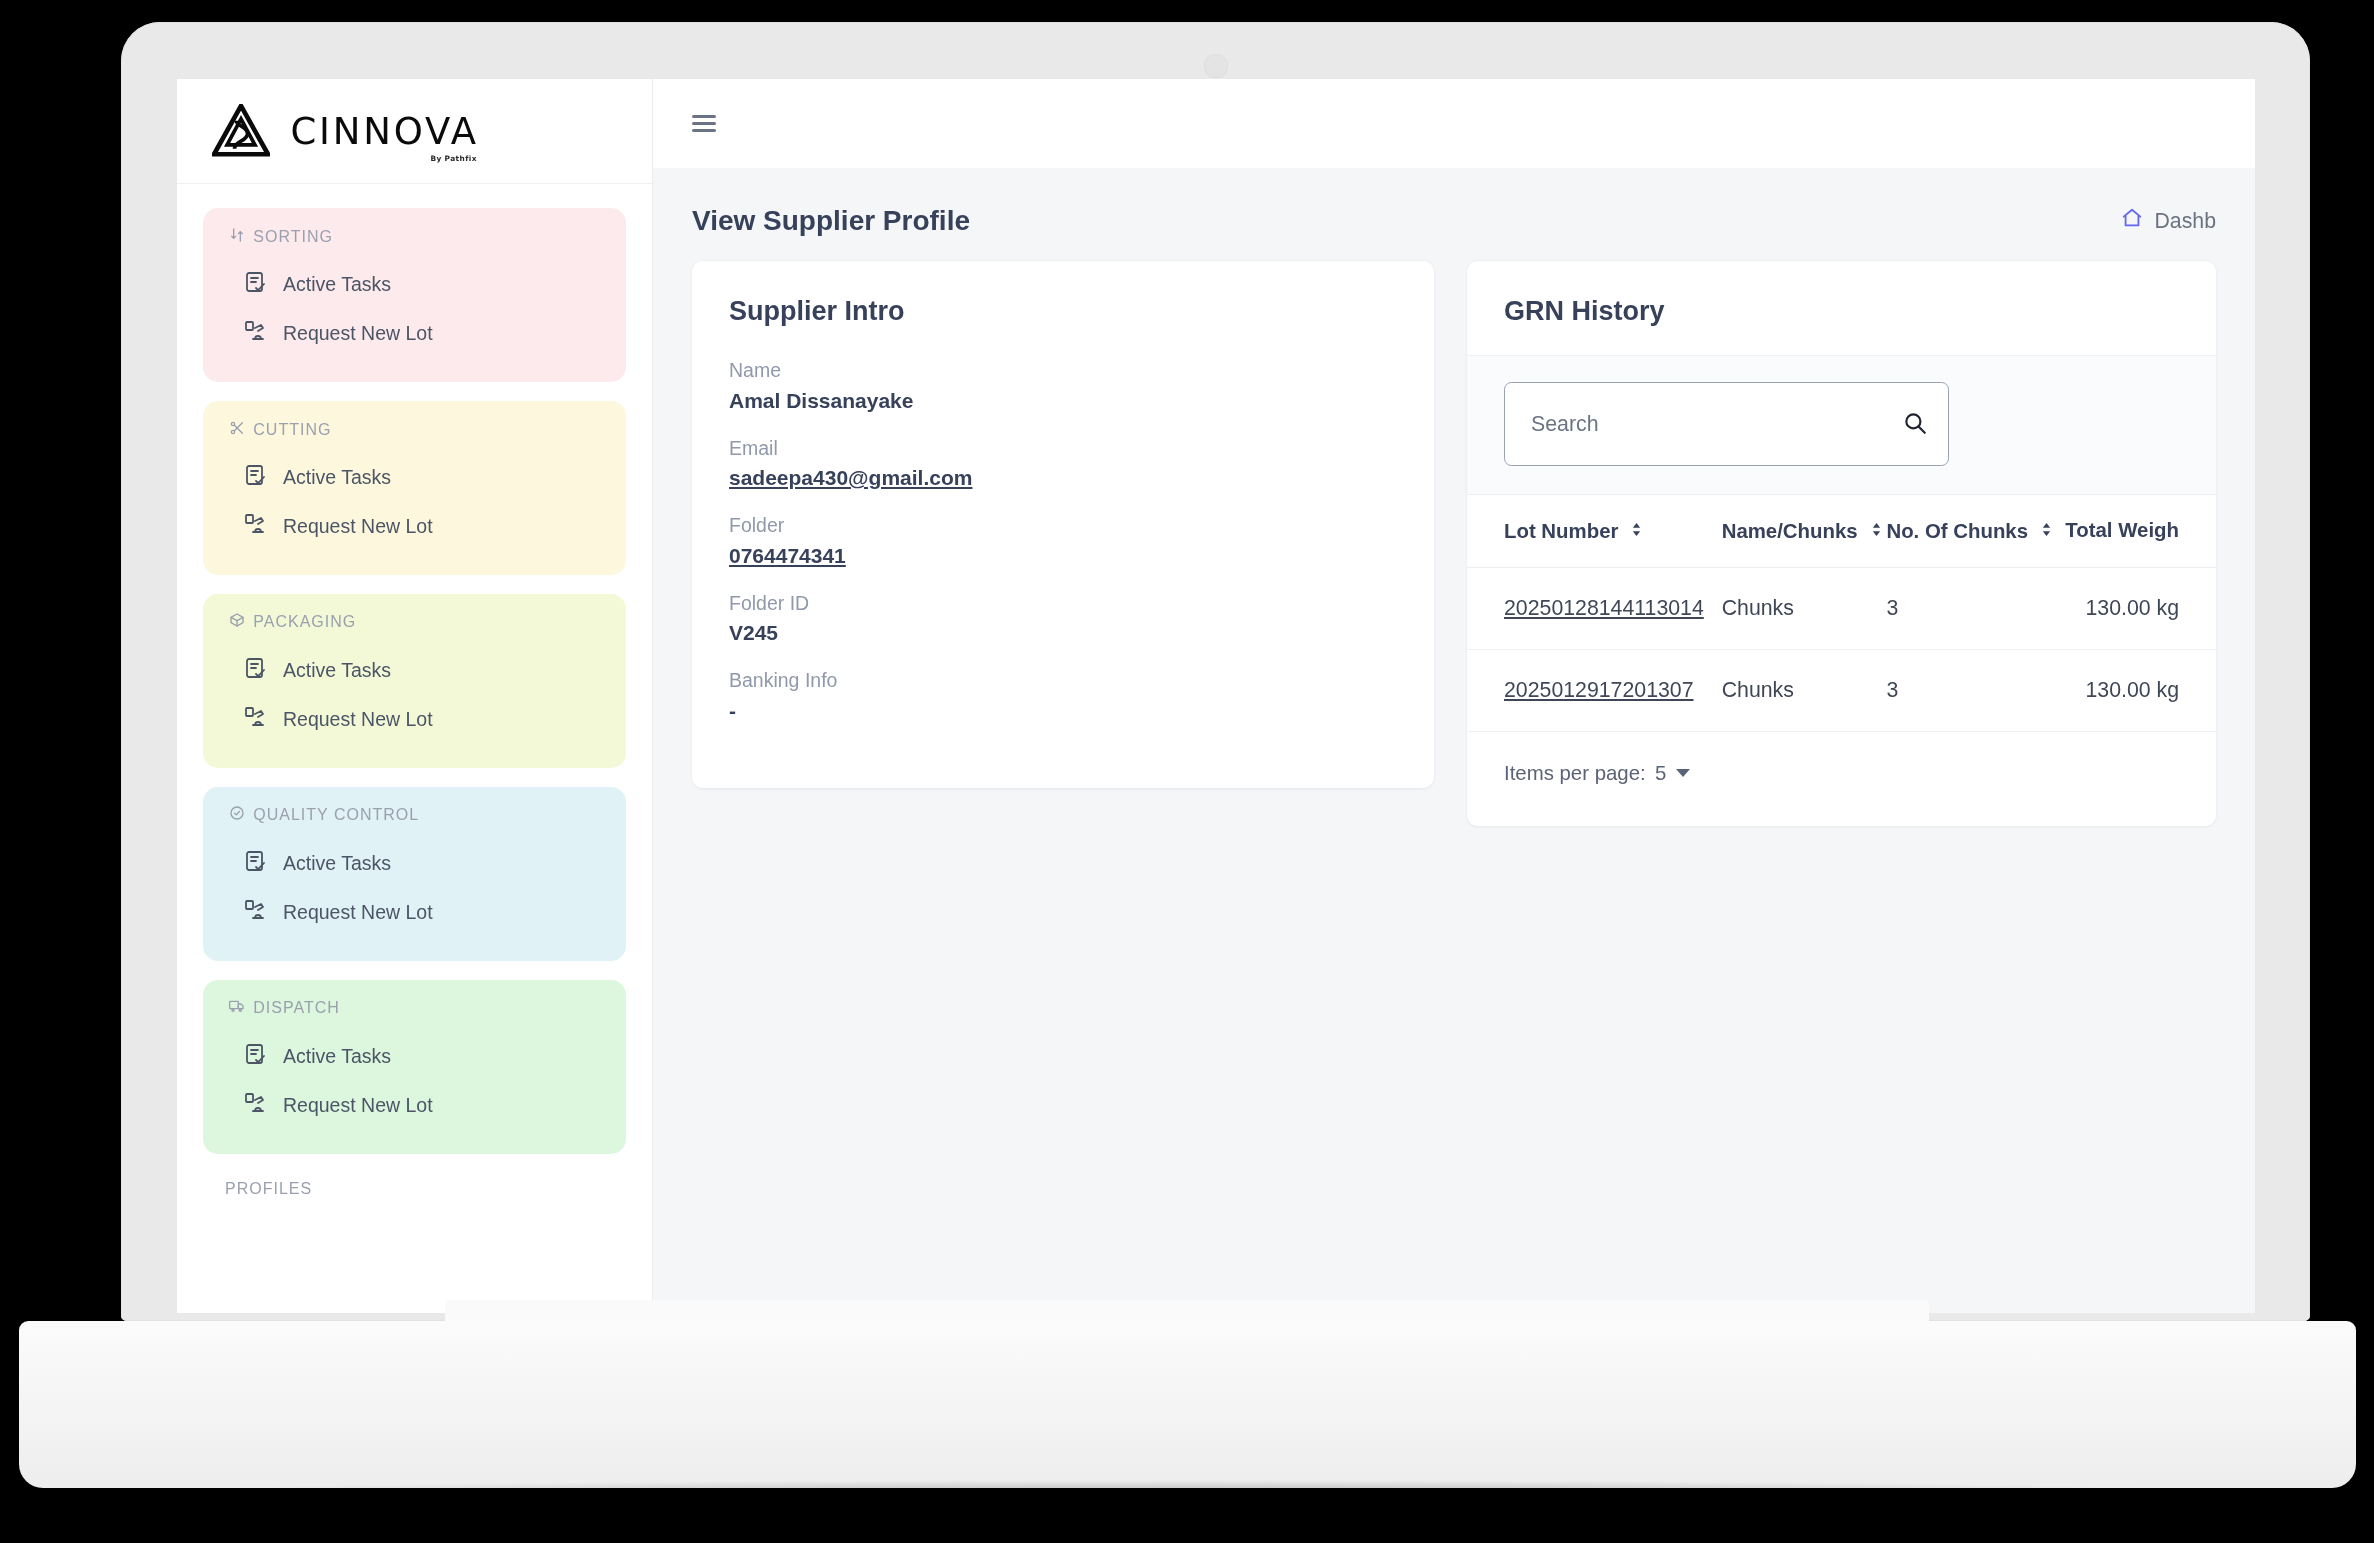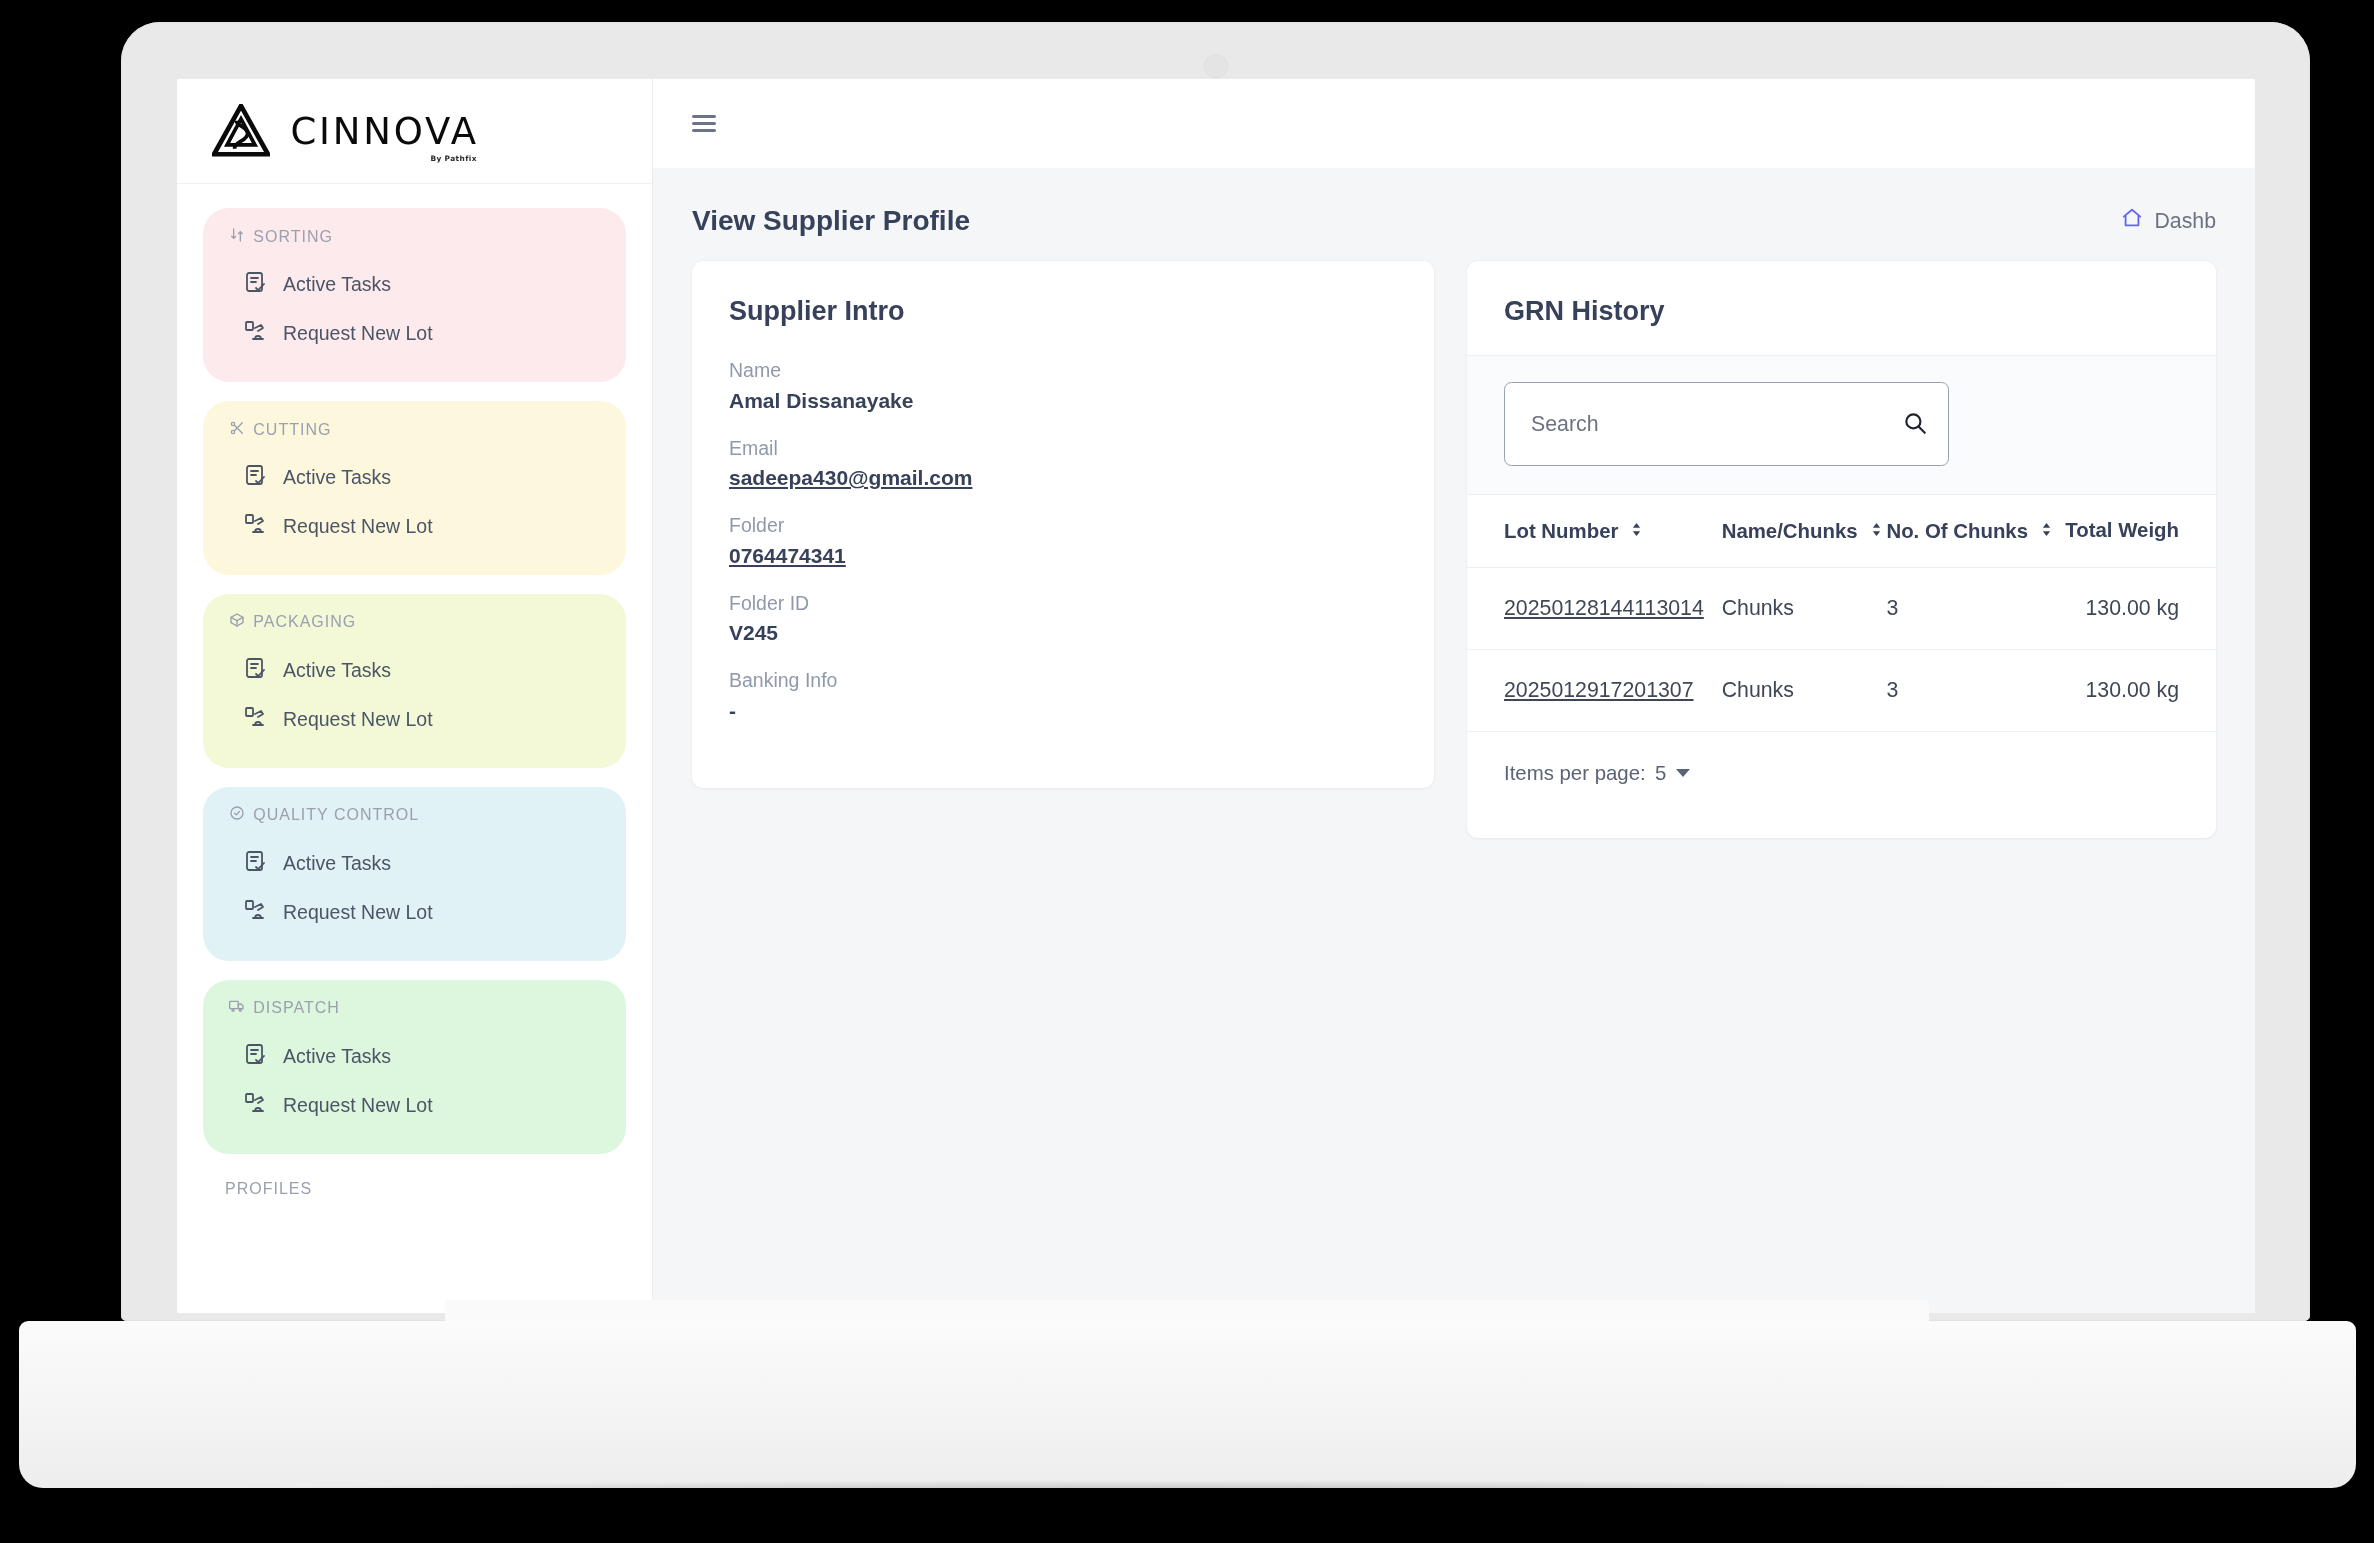--- a/index.html
+++ b/index.html
@@ -52,21 +52,21 @@
   .brand-word{
     font-size:37px;letter-spacing:2.8px;font-weight:400;color:#0a0a0a;
     font-family:"DejaVu Sans",sans-serif;position:relative;
   }
   .brand-sub{
     position:absolute;right:1.9px;bottom:-10.2px;font-size:7.4px;letter-spacing:0.4px;
     color:#2a2a2a;font-weight:700;
   }
 
   #nav{padding:24px 26px 9.3px 26px;flex:1;overflow:hidden;}
-  .nav-group{border-radius:26px;padding:18.6px 0 24px 0;margin-bottom:18.6px;}
+  .nav-group{border-radius:15px;padding:18.6px 0 24px 0;margin-bottom:18.6px;}
   .group-head{
     display:flex;align-items:center;gap:8.3px;
     padding:0 0 0 26px;margin-bottom:13px;
     font-size:16px;letter-spacing:1px;color:#9aa0ae;font-weight:500;
   }
   .group-head svg{flex:0 0 auto;}
   .nav-item{
     display:flex;align-items:center;gap:15px;
     padding:10.2px 0 10.2px 41px;cursor:pointer;
     font-size:19.5px;color:#4c5566;font-weight:400;
@@ -95,21 +95,21 @@
   #cards{display:flex;gap:33px;padding:0 39px 39px 39px;align-items:flex-start;}
 
   .card{background:#fff;border-radius:11px;box-shadow:0 0.9px 2.8px rgba(16,24,40,.07);}
   #supplier-card{width:668px;flex:0 0 668px;padding:35px 37px 41px 37px;}
   .card-title{font-size:27px;font-weight:700;color:#37415a;margin:0 0 32px 0;}
   .field{margin-bottom:24px;}
   .field-label{font-size:19.5px;color:#9099ab;margin-bottom:6.5px;}
   .field-value{font-size:21px;font-weight:700;color:#37415a;}
   .field-value.link{text-decoration:underline;}
 
-  #grn-card{flex:1;min-width:0;padding:35px 0 16px 0;}
+  #grn-card{flex:1;min-width:0;padding:35px 0 4px 0;}
   #grn-card .card-title{padding:0 37px;margin-bottom:28px;}
   #search-zone{background:#fafbfc;border-top:0.9px solid #eef0f3;padding:26px 37px 28px 37px;}
   #search-box{
     width:399px;height:82px;border:0.9px solid #9aa1ae;border-radius:7.4px;
     display:flex;align-items:center;padding:0 20.4px 0 24px;background:#fff;justify-content:space-between;
   }
   #search-box input{
     flex:1;border:0;outline:0;background:transparent;
     font-size:21.3px;color:#37415a;font-family:"Liberation Sans",sans-serif;
   }

